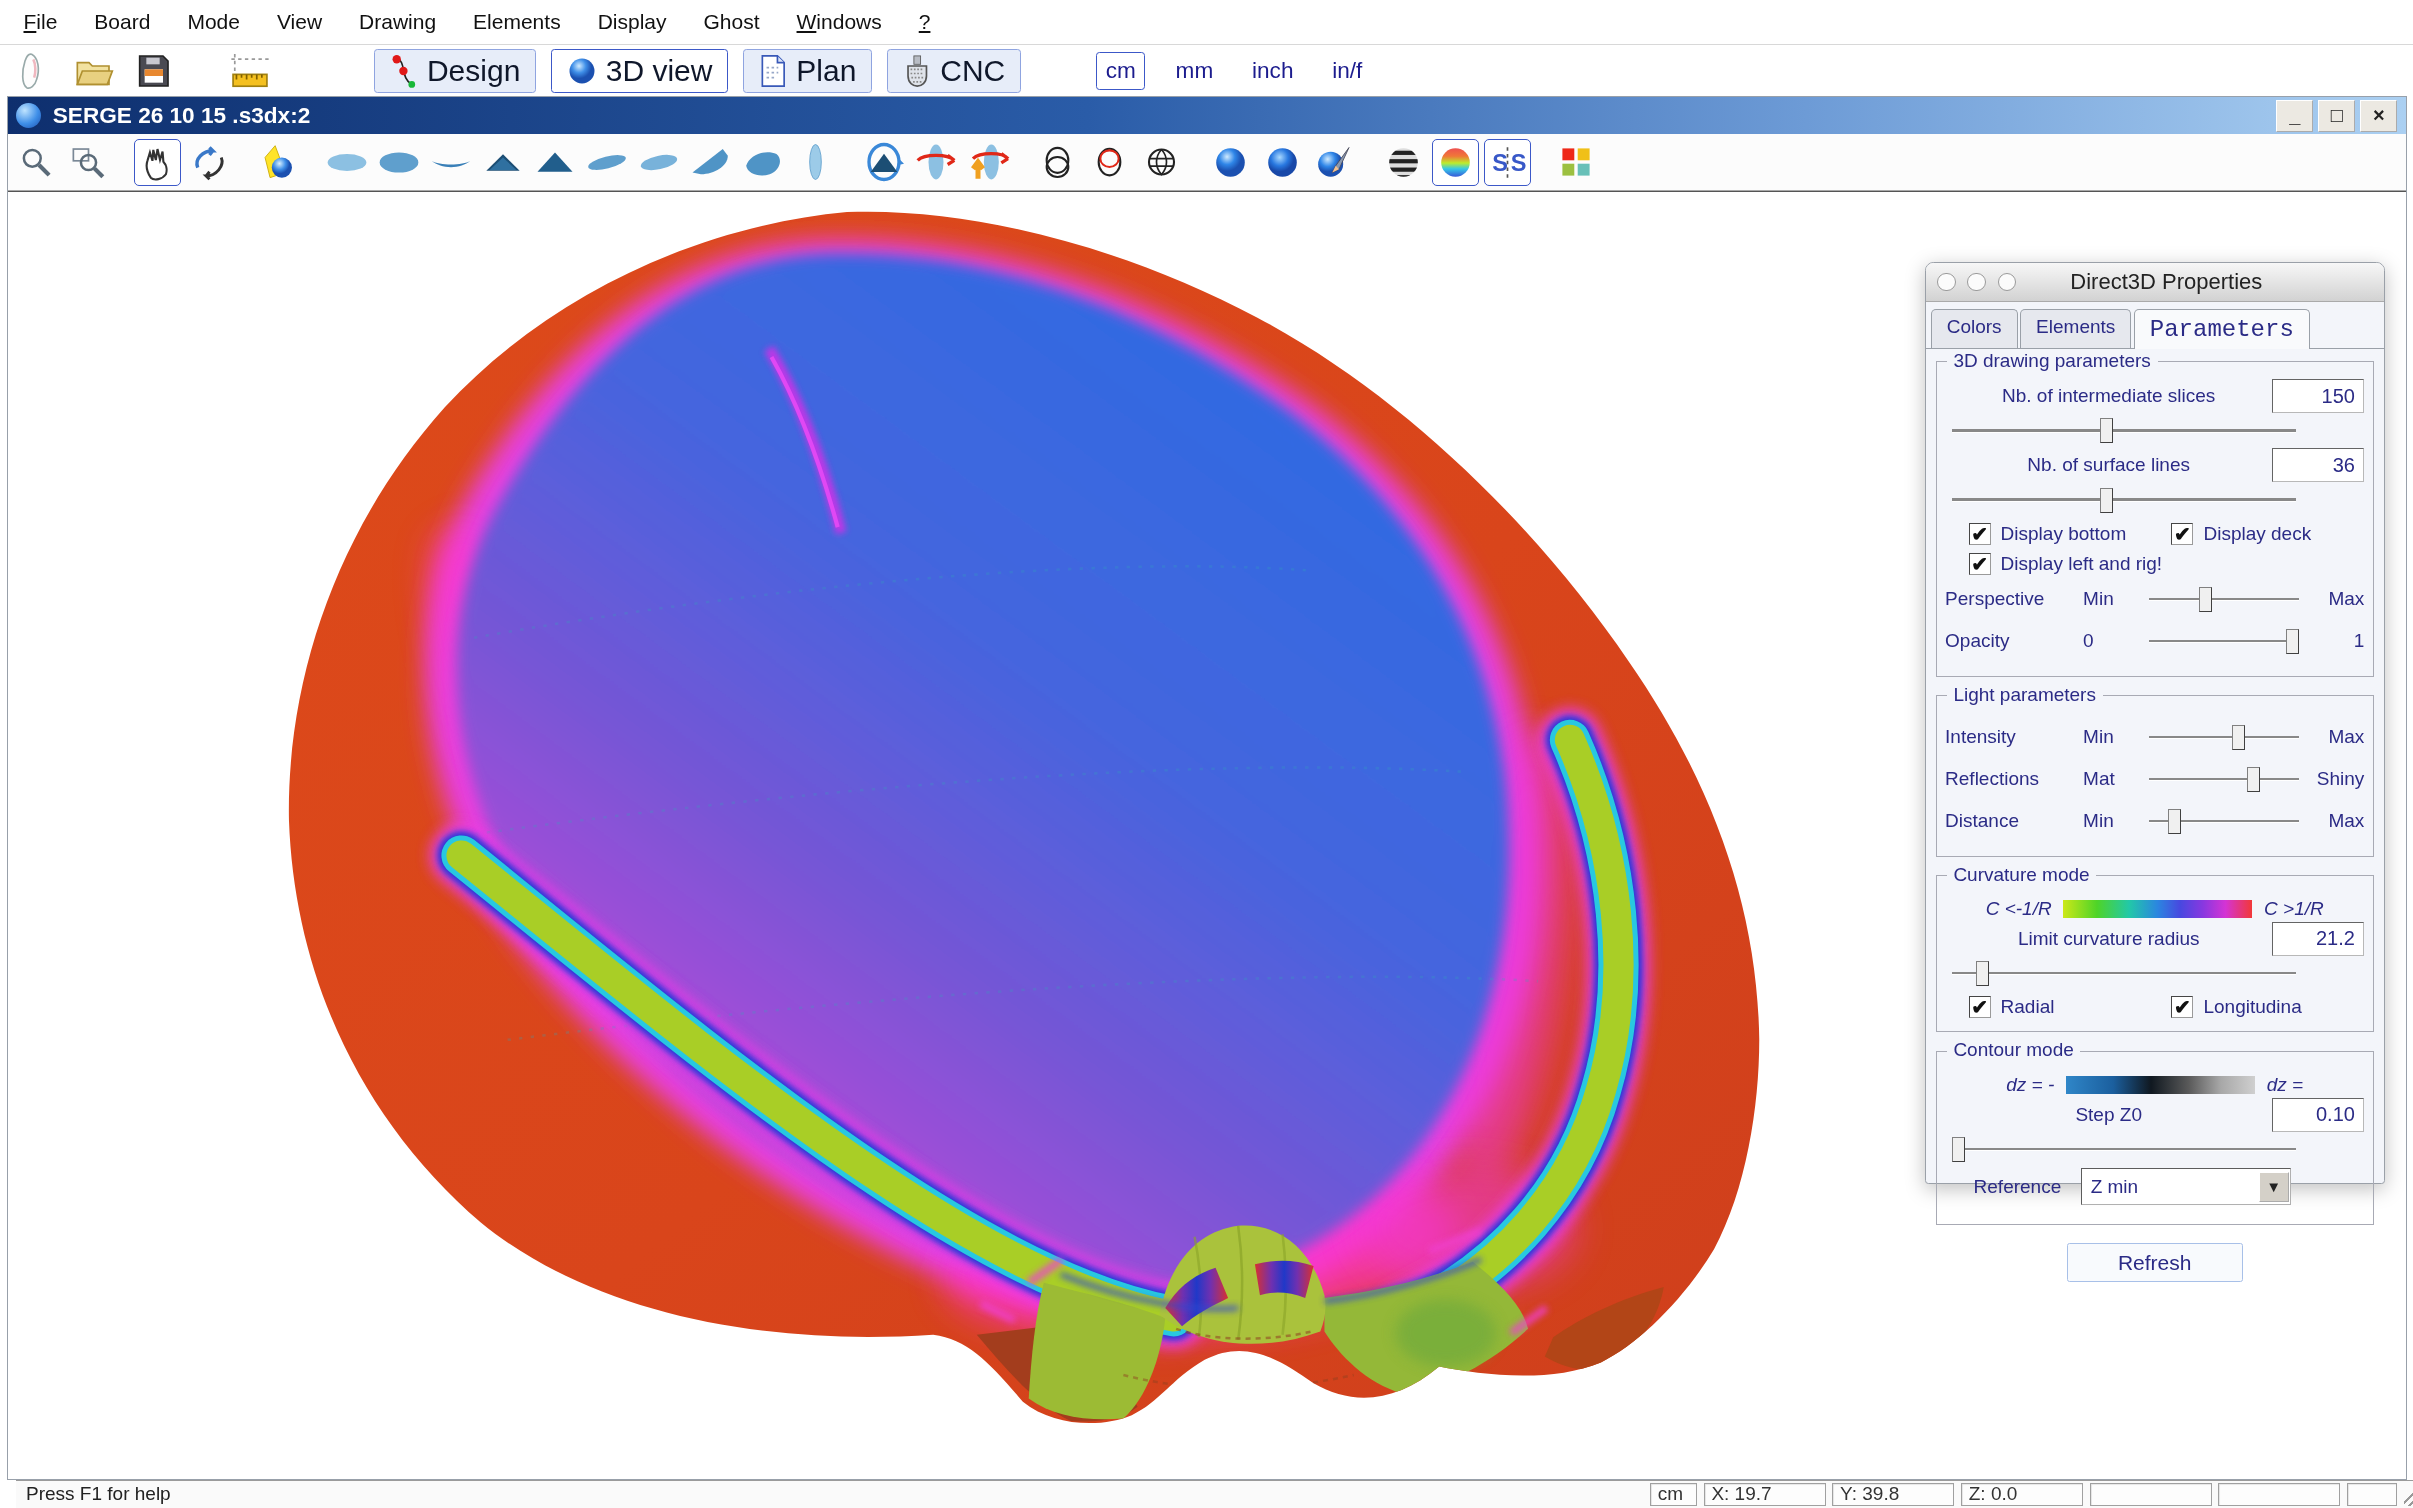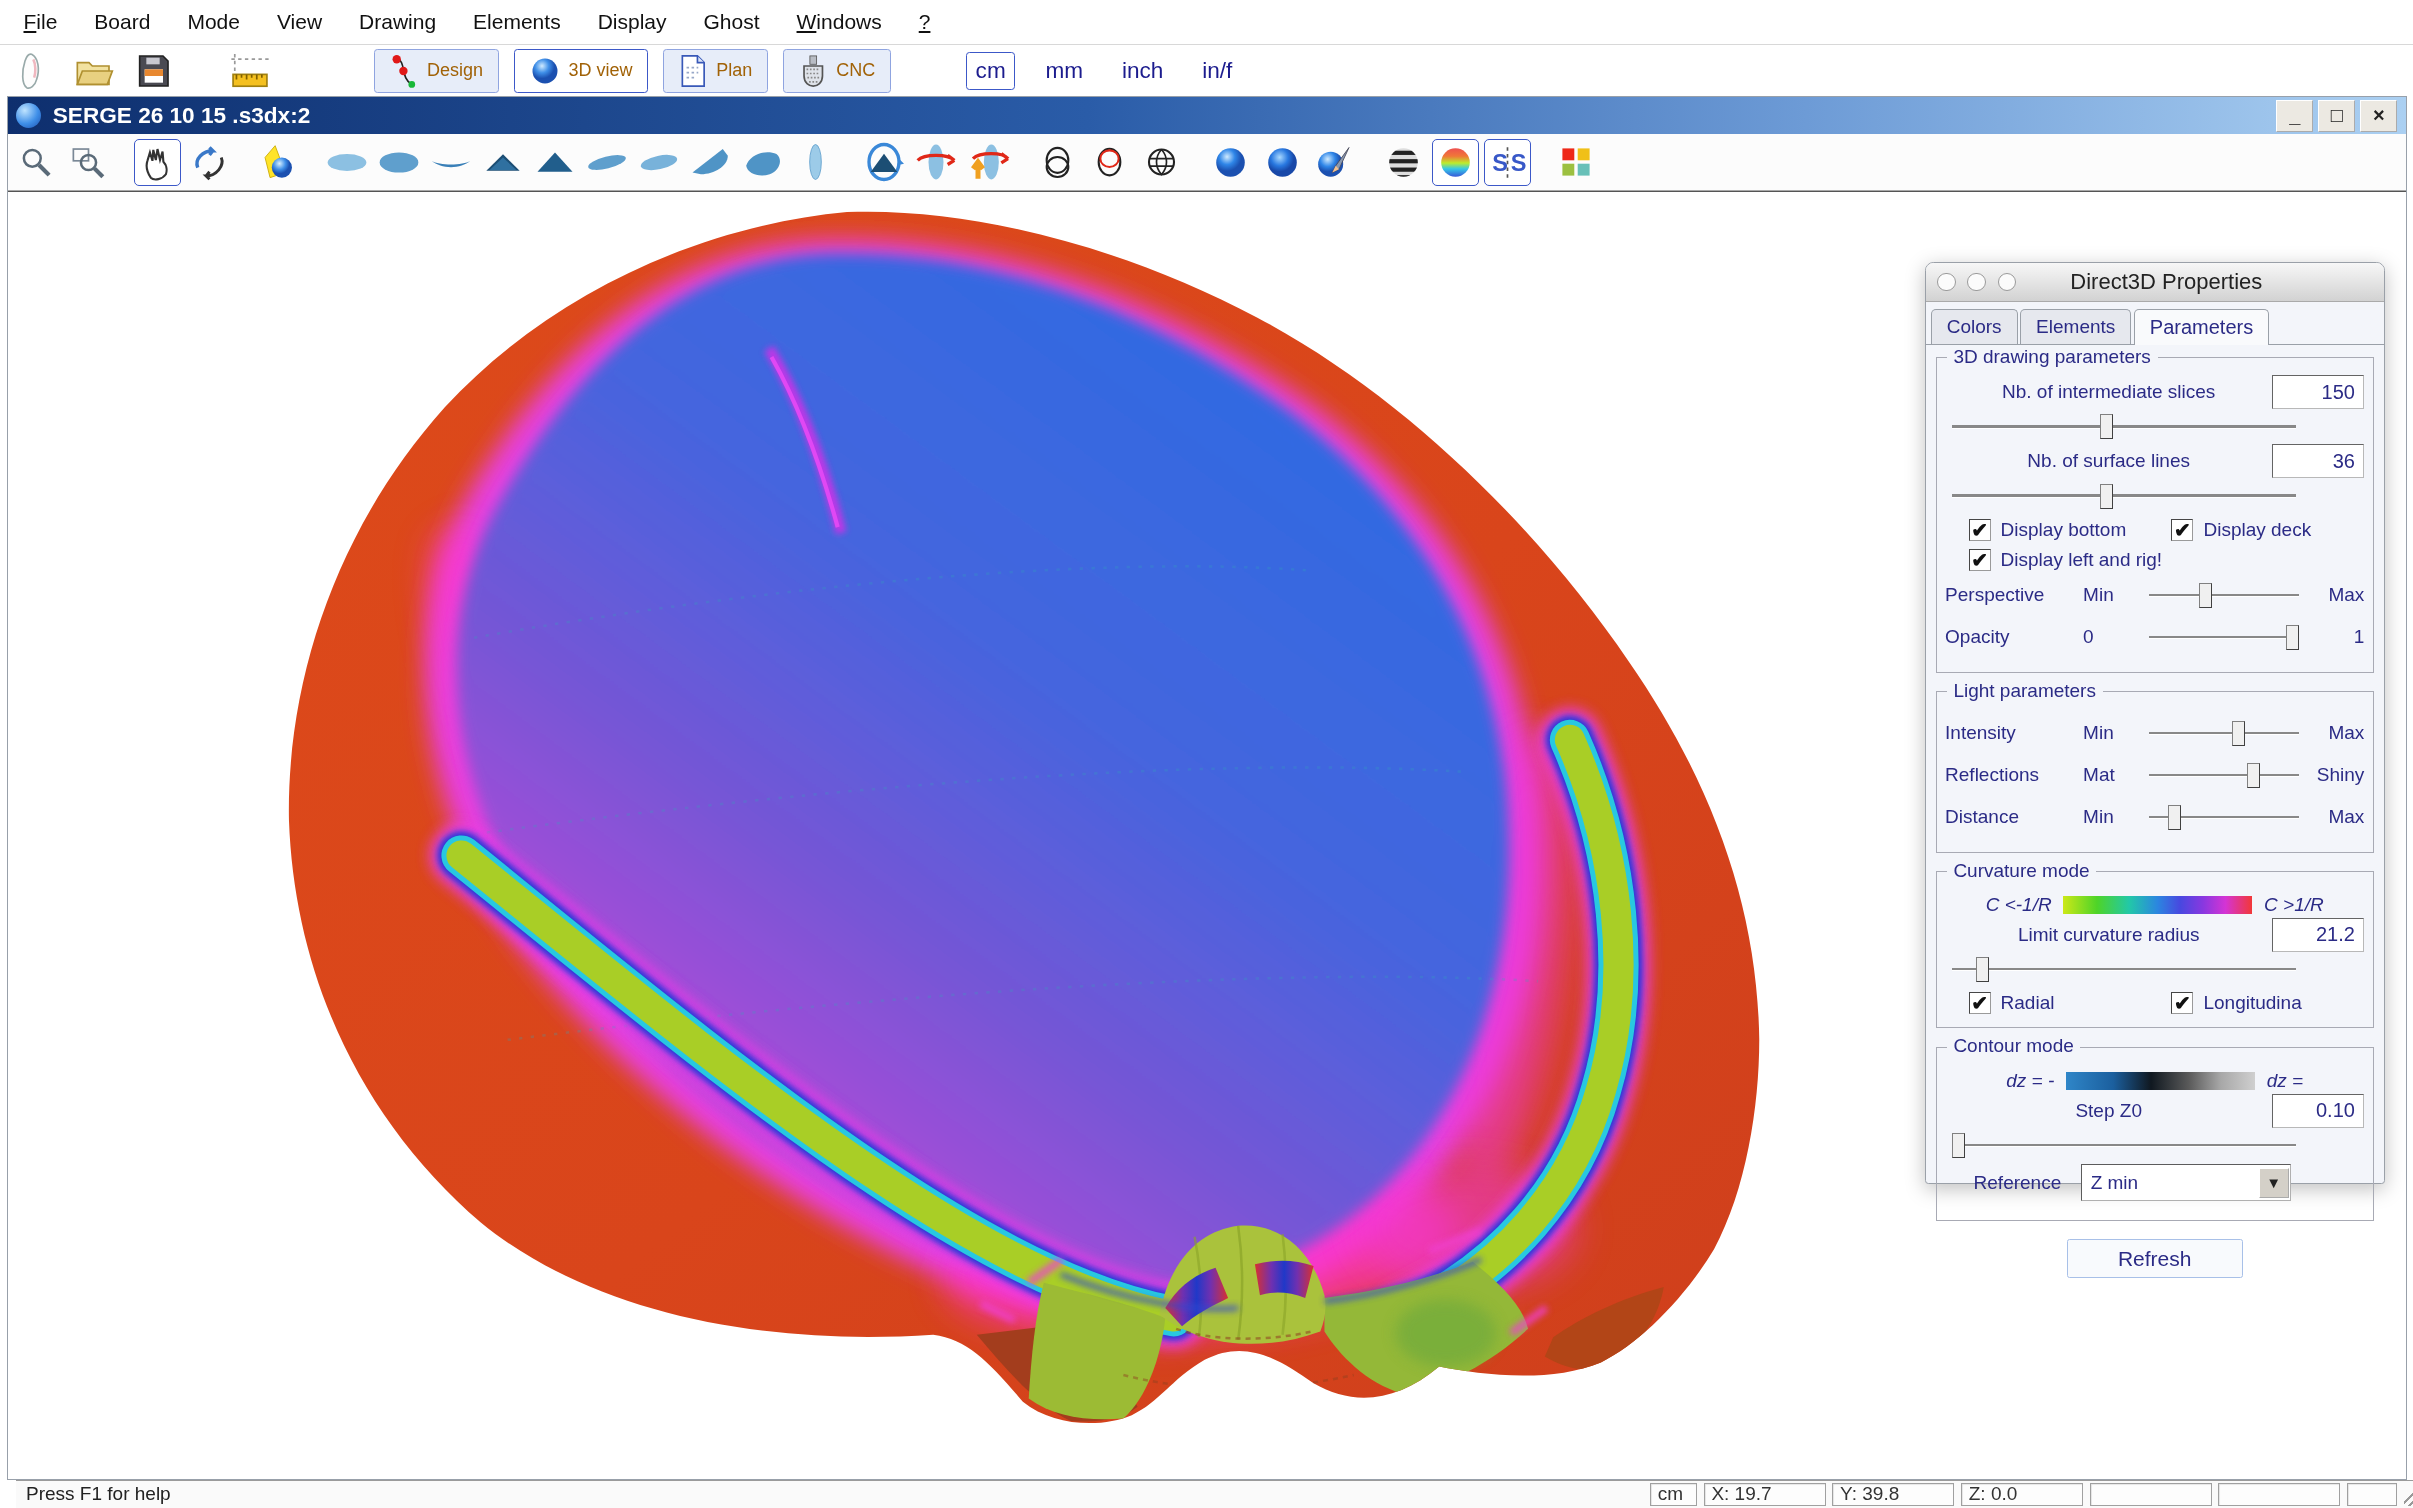--- a/index.html
+++ b/index.html
@@ -9,21 +9,21 @@
   .menubar { position:absolute; left:0; top:0; width:100%; height:45px; background:#fff;
     border-bottom:0.8px solid #d8d8d8; display:flex; align-items:center; gap:37px; padding-left:23.5px;
     font-size:21px; color:#111; }
   .menubar span { cursor:default; }
   
   .toolbar1 { position:absolute; left:0; top:46px; width:100%; height:49px; background:#fff;
     display:flex; align-items:center; }
   .t1icon { width:47px; height:44px; display:flex; align-items:center; justify-content:center; margin-left:11.7px; }
   .tbtn { height:44px; display:flex; align-items:center; gap:8.4px; padding:0 15px;
     background:#e7edf9; border:0.8px solid #8fa4e0; border-radius:3.4px; margin-left:15px;
-    color:#a16207; font-size:18px; }
+    color:#0f172a; font-size:30px; }
   .tbtn.active { background:#fff; border:1.7px solid #3c58c8; }
   .units { display:flex; align-items:center; margin-left:75px; gap:22px; color:#1c1c8e; font-size:22.6px; }
   .unit { padding:5px 8.4px; }
   .unit.active { border:1.7px solid #3c58c8; border-radius:3.4px; background:#fff; }
   
   .child { position:absolute; left:6.7px; top:96px; width:2400px; height:1384px;
     border:1.7px solid #98a0aa; background:#fff; }
   .ctitle { height:37px; background:linear-gradient(90deg,#0e2f6e 0%,#2a5ca8 45%,#6d9bd6 75%,#abd0f2 100%);
     display:flex; align-items:center; color:#fff; font-weight:bold; font-size:22.6px; padding-left:8.4px;justify-content:center; }
   .sphere-sm { width:25px; height:25px; border-radius:50%;
@@ -51,21 +51,21 @@
   .dialog { position:absolute; left:1924px; top:246px; width:460px; height:922px;
     background:#f3f5fa; border:0.8px solid #9aa0a8; border-radius:8.4px 8.4px 3.4px 3.4px;
     box-shadow:0 5px 20px rgba(0,0,0,.25); color:#2b2b86; font-size:19px; }
   .dtitle { height:39px; background:linear-gradient(#f7f7f7,#d2d2d2); border-bottom:0.8px solid #aaa;
     border-radius:7.5px 7.5px 0 0; display:flex; align-items:center; }
   .mac { width:18.4px; height:18.4px; border-radius:50%; border:1.7px solid #9a9a9a; background:#fbfbfb; margin-left:11.7px; }
   .dtitle-text { flex:1; text-align:center; color:#222; font-size:22px; margin-right:67px; }
   .tabs { display:flex; padding:6.7px 3.4px 0 5px; border-bottom:0.8px solid #9aa0a8; }
   .tab { padding:5.9px 15px; border:0.8px solid #9aa0a8; border-bottom:none; background:#e6e8ee;
     border-radius:5px 5px 0 0; margin-right:2.5px; }
-  .tab.active { background:#f9fafc; position:relative; top:0.8px; font-size:20px; }
+  .tab.active { background:#f9fafc; position:relative; top:0.8px; font-size:24px;font-family:Liberation Mono, monospace; }
   .dcontent { padding:11.7px 10px 0 10px; }
   .gbox { position:relative; border:0.8px solid #a8aab4; margin-bottom:18.4px; padding:17px 8.4px 10px 8.4px; }
   .gbox .legend { position:absolute; top:-12.6px; left:10px; background:#f3f5fa; padding:0 6.7px; }
   .numrow { display:flex; align-items:center; }
   .numrow .nlabel { flex:1; text-align:center; }
   .ibox { width:92px; height:34px; border:1.7px inset #b8b8b8; background:#fff; color:#2b2b86;
     font-size:20px; text-align:right; padding-right:8.4px; font-family:"Liberation Sans",sans-serif; }
   .slider { position:relative; height:28.5px; margin:3.4px 6.7px; }
   .slider .track { position:absolute; left:0; right:0; top:12.6px; height:3.4px; background:#888;
     border-bottom:0.8px solid #fff; }

